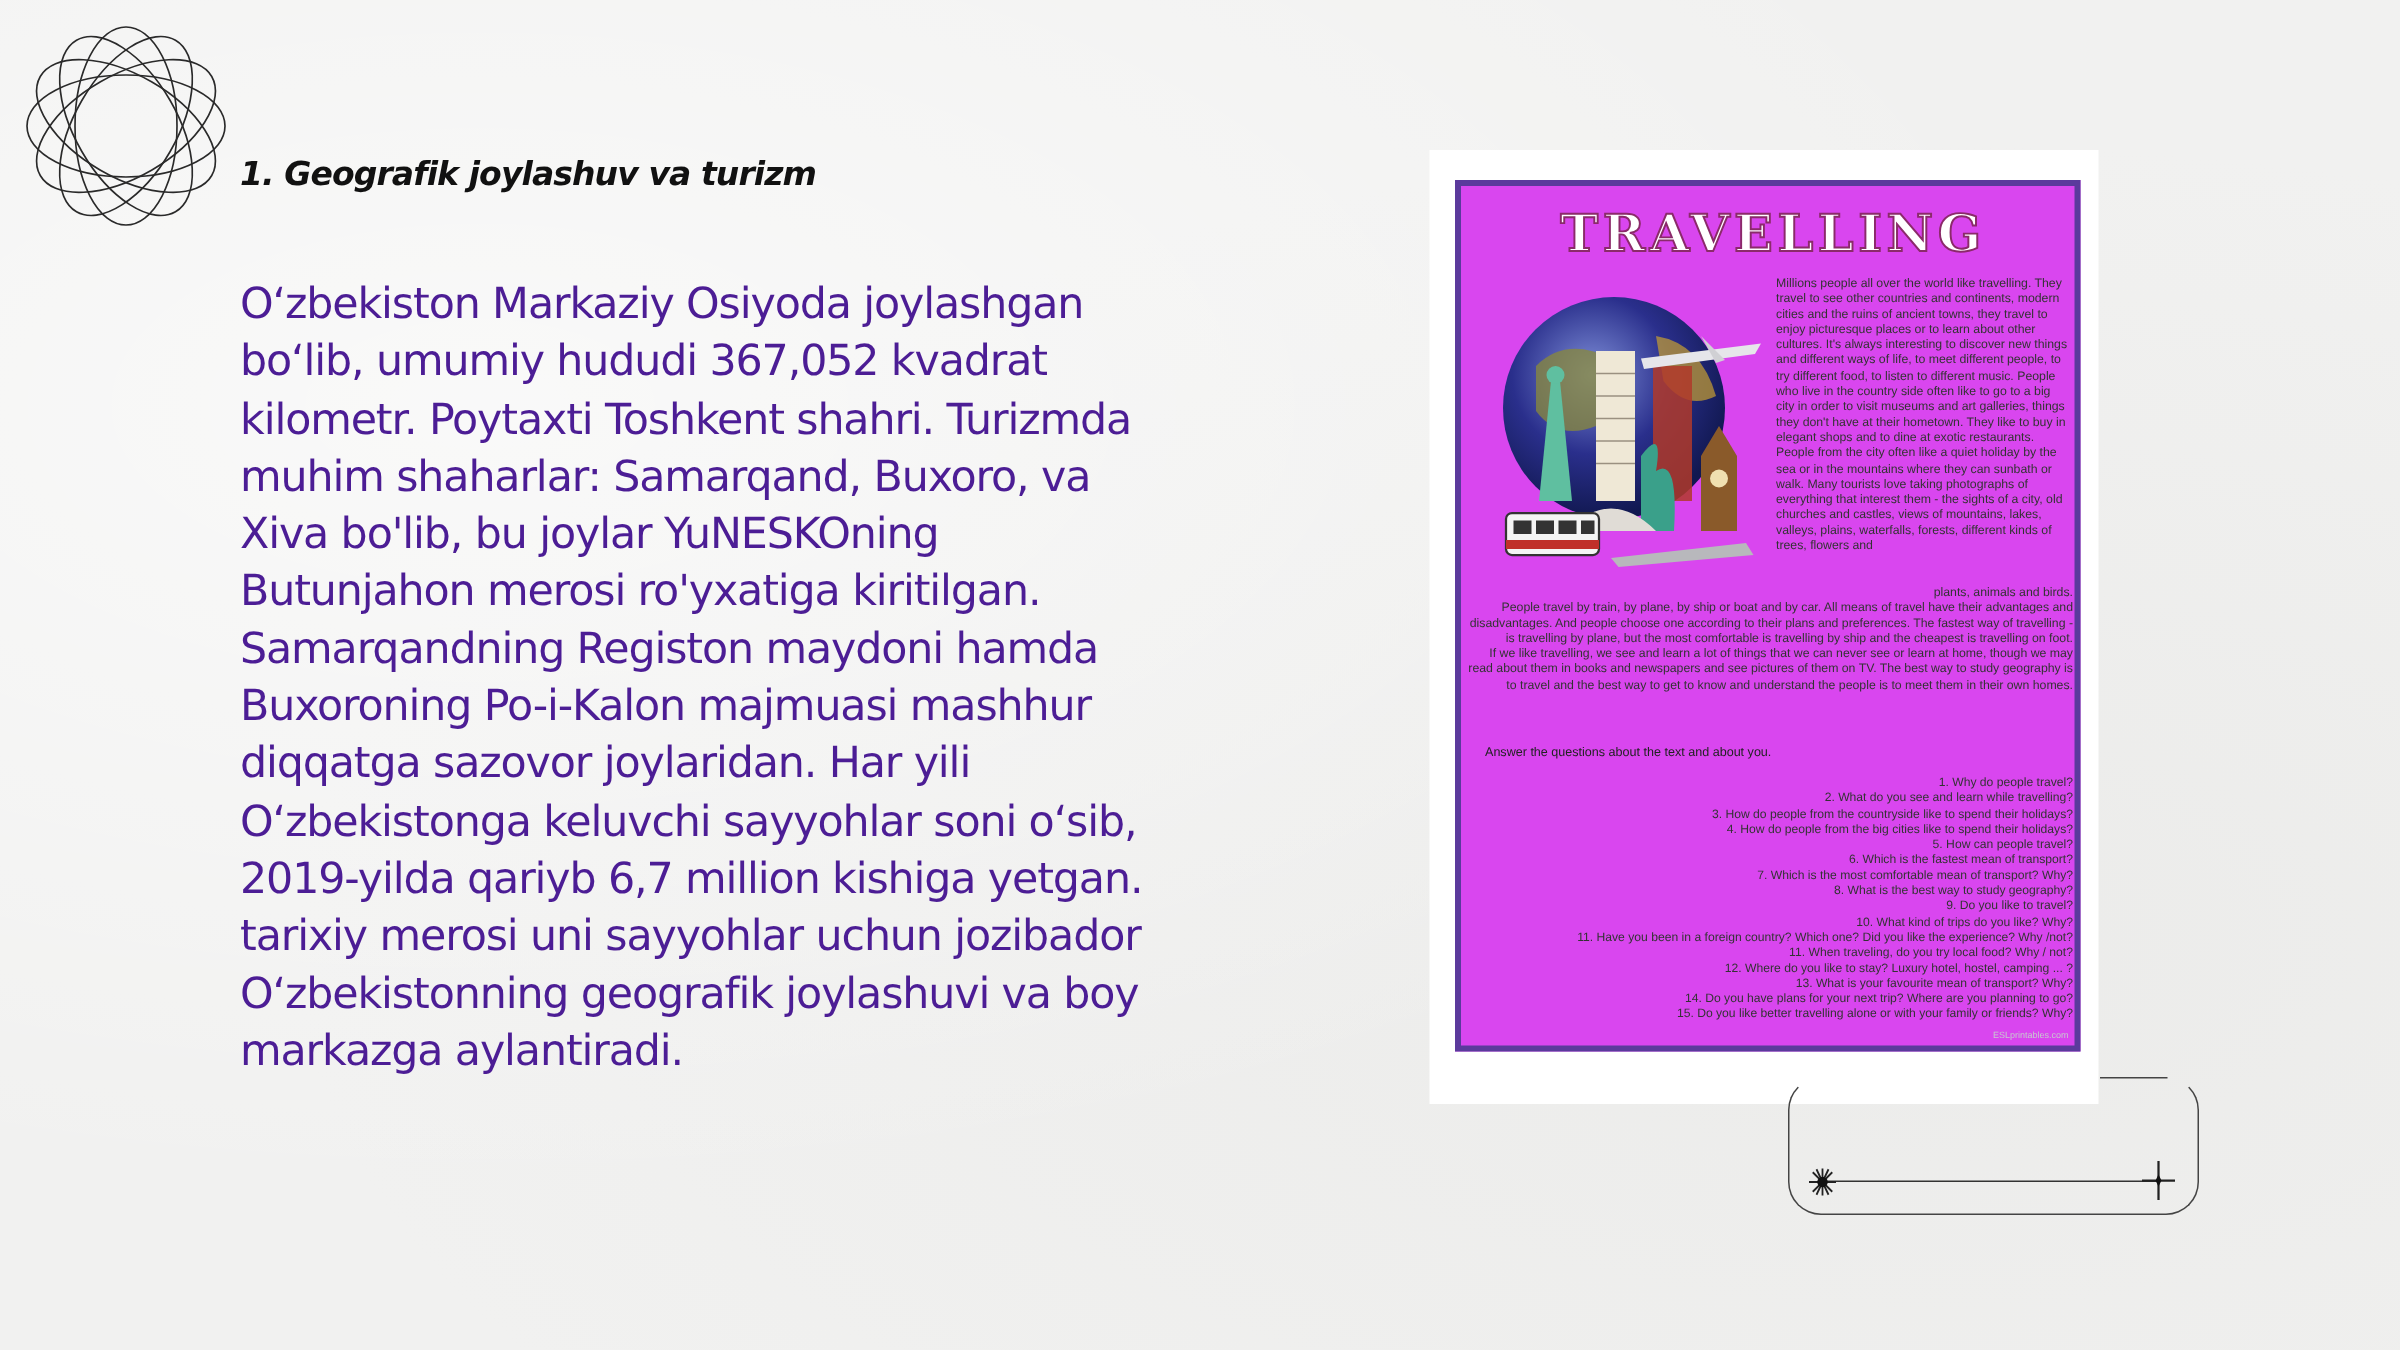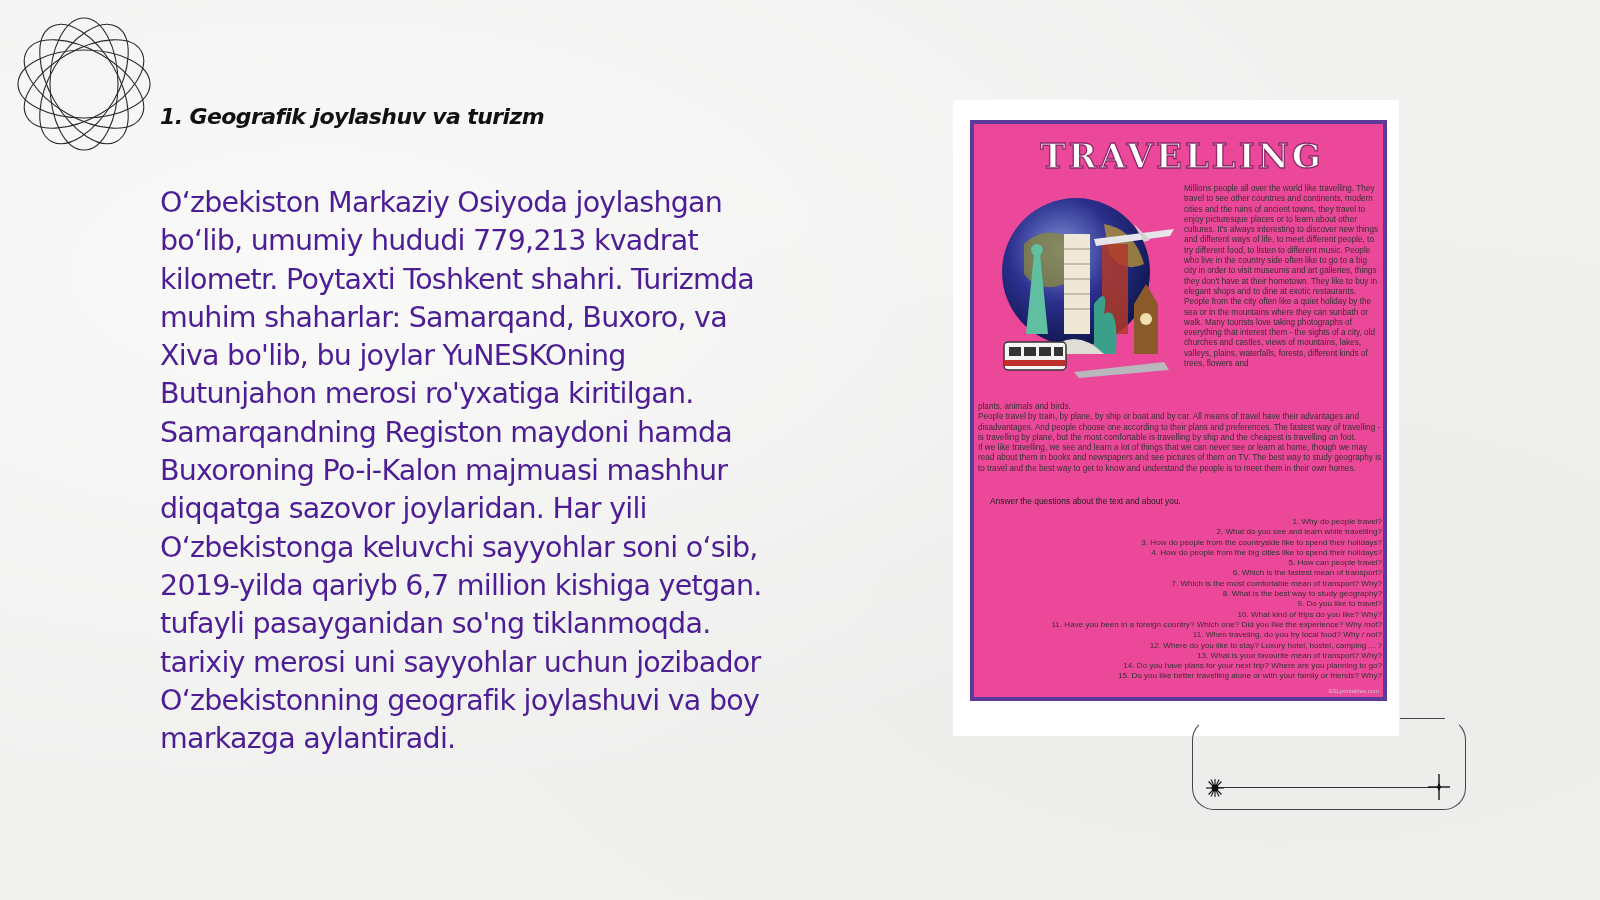--- a/index.html
+++ b/index.html
@@ -28,34 +28,34 @@
   }
   .body-text span { display: block; white-space: nowrap; }
 
   .card {
     position: absolute; left: 953px; top: 100px; width: 446px; height: 636px;
     background: #ffffff;
   }
   .sheet {
     position: absolute; left: 17px; top: 20px; width: 417px; height: 581px;
     border: 4px solid #5b3a9c;
-    background: #ec4899;
+    background: #d946ef;
   }
   .sheet-title {
     position: absolute; left: 28px; top: 12px; width: 360px; text-align: center;
     font-family: "DejaVu Serif", serif; font-size: 34px; letter-spacing: 3px;
     color: #fff; -webkit-text-stroke: 1.3px #8b2a6a;
     font-weight: bold;
   }
   .collage { position: absolute; left: 10px; top: 60px; width: 196px; height: 200px; }
   .para {
     font-family: "Liberation Sans", sans-serif; font-size: 8.2px; line-height: 10.3px; color: #333;
   }
   .para-right { position: absolute; left: 210px; top: 60px; width: 196px; }
-  .para-full { position: absolute; left: 4px; top: 278px; width: 404px; }
+  .para-full { position: absolute; left: 4px; top: 266px; width: 404px; text-align: right; }
   .para-full p { margin: 0; }
   .q-head { position: absolute; left: 16px; top: 372px; font-family: "Liberation Sans", sans-serif; font-weight: normal; font-size: 8.4px; color: #222; }
   .q-list { position: absolute; left: 4px; top: 393px; width: 404px; list-style: none; }
   .q-list li { font-family: "Liberation Sans", sans-serif; font-size: 8.1px; line-height: 10.3px; color: #333; white-space: nowrap; text-align: right; }
   .credit { position: absolute; right: 20px; top: 588px; font-family: "Liberation Sans", sans-serif; font-size: 6px; color: #c8c8d0; }
 
   .deco-box {
     position: absolute; left: 1192px; top: 718px; width: 274px; height: 92px;
     border: 1.5px solid #444; border-radius: 22px;
     border-top-color: transparent; border-left-color: #444;
@@ -76,31 +76,30 @@
     <ellipse rx="66" ry="34" transform="rotate(90)"></ellipse>
     <ellipse rx="66" ry="34" transform="rotate(120)"></ellipse>
     <ellipse rx="66" ry="34" transform="rotate(150)"></ellipse>
   </g>
 </svg>
 
 <h1 class="title">1. Geografik joylashuv va turizm</h1>
 
 <div class="body-text">
   <span>O‘zbekiston Markaziy Osiyoda joylashgan</span>
-  <span>bo‘lib, umumiy hududi 779,213 kvadrat</span>
+  <span>bo‘lib, umumiy hududi 367,052 kvadrat</span>
   <span>kilometr. Poytaxti Toshkent shahri. Turizmda</span>
   <span>muhim shaharlar: Samarqand, Buxoro, va</span>
   <span>Xiva bo'lib, bu joylar YuNESKOning</span>
   <span>Butunjahon merosi ro'yxatiga kiritilgan.</span>
   <span>Samarqandning Registon maydoni hamda</span>
   <span>Buxoroning Po-i-Kalon majmuasi mashhur</span>
   <span>diqqatga sazovor joylaridan. Har yili</span>
   <span>O‘zbekistonga keluvchi sayyohlar soni o‘sib,</span>
   <span>2019-yilda qariyb 6,7 million kishiga yetgan.</span>
-  <span>tufayli pasayganidan so'ng tiklanmoqda.</span>
   <span>tarixiy merosi uni sayyohlar uchun jozibador</span>
   <span>O‘zbekistonning geografik joylashuvi va boy</span>
   <span>markazga aylantiradi.</span>
 </div>
 
 <div class="card">
   <div class="sheet">
     <div class="sheet-title">TRAVELLING</div>
 
     <svg class="collage" viewBox="0 0 196 200">

